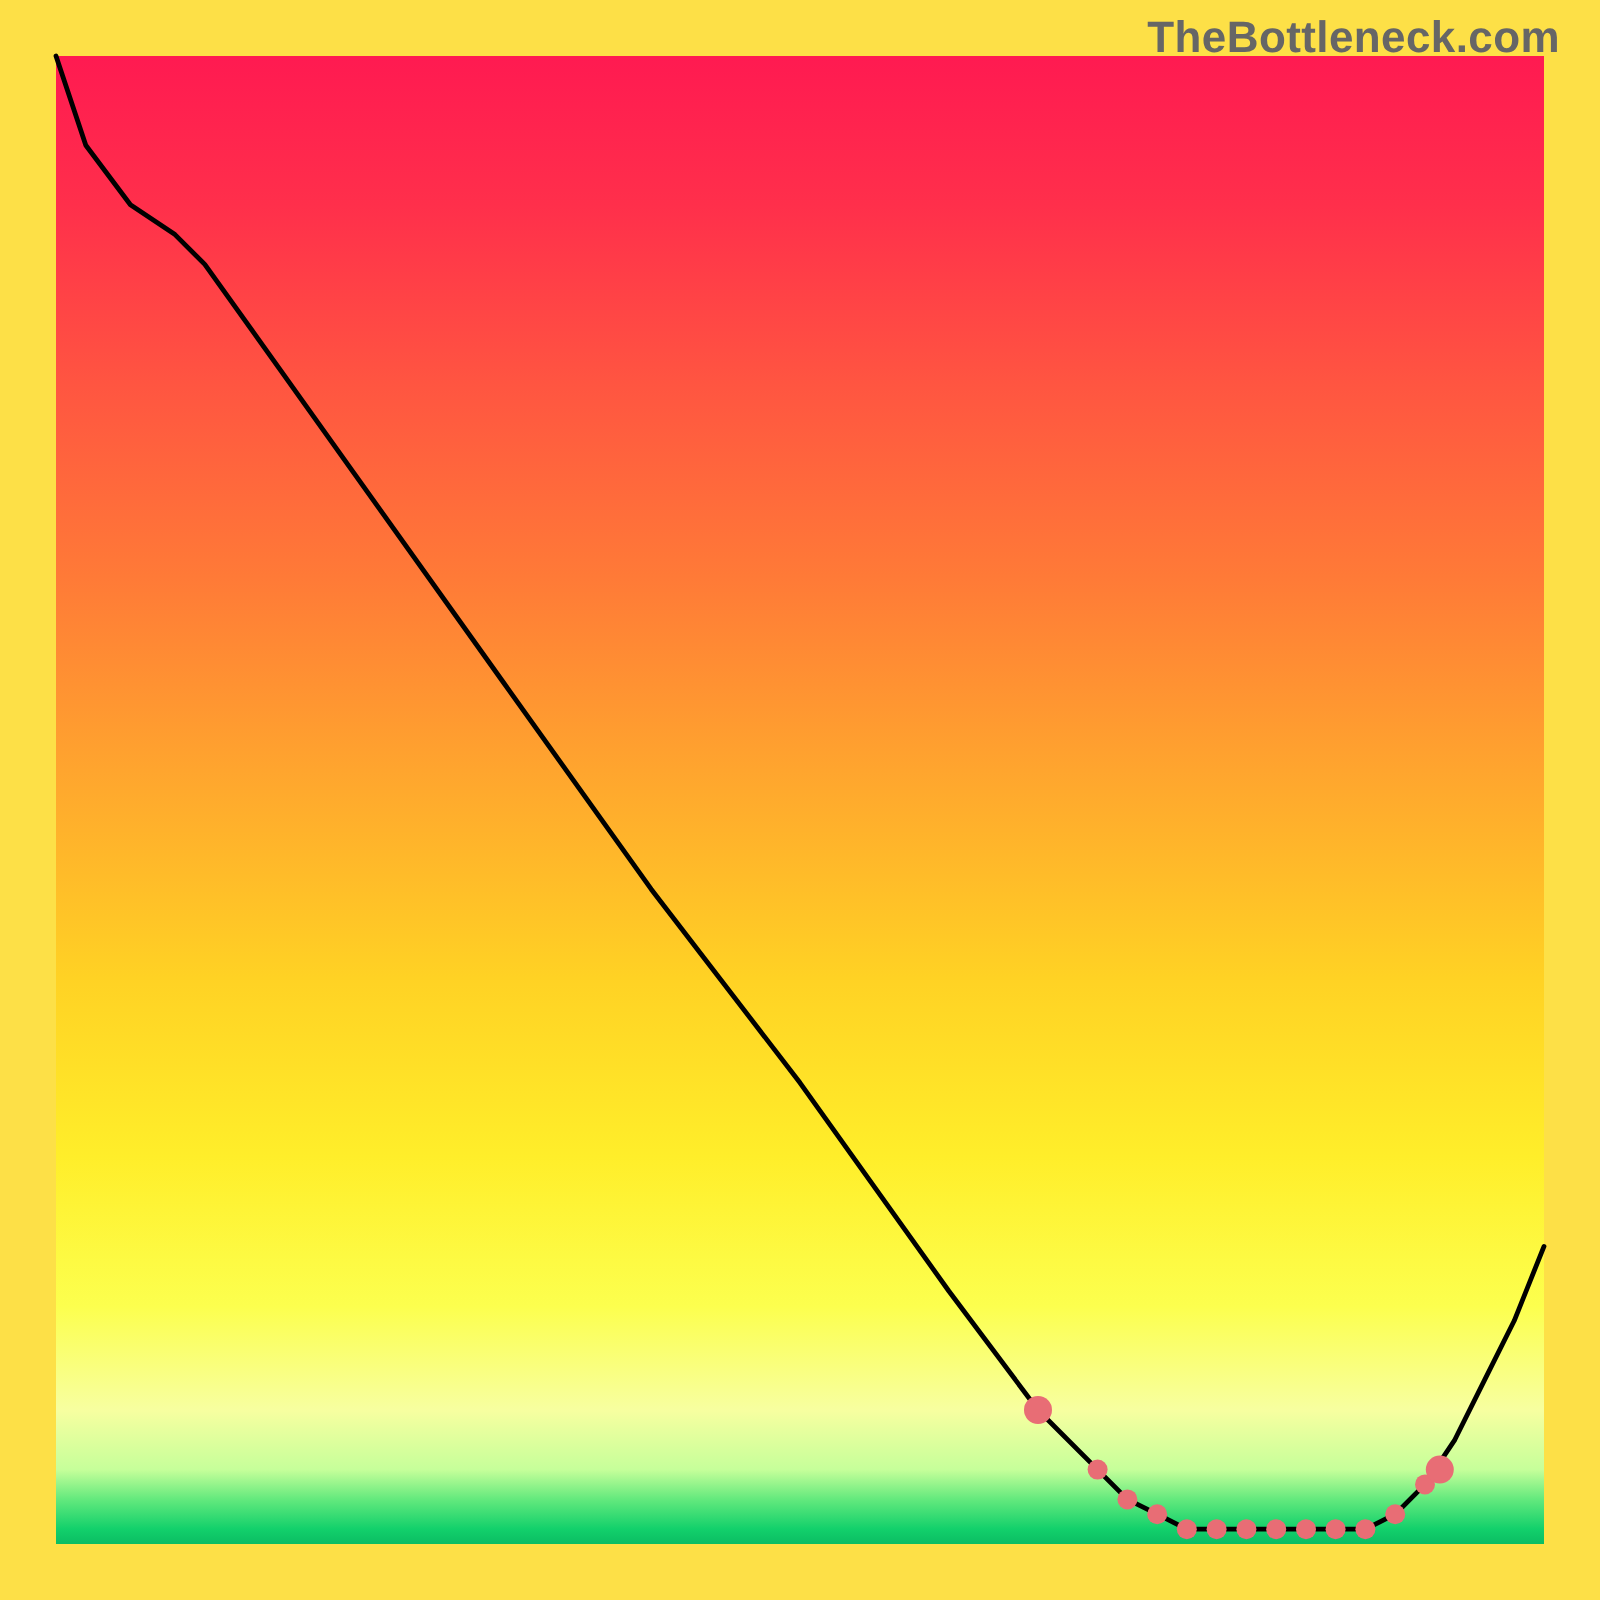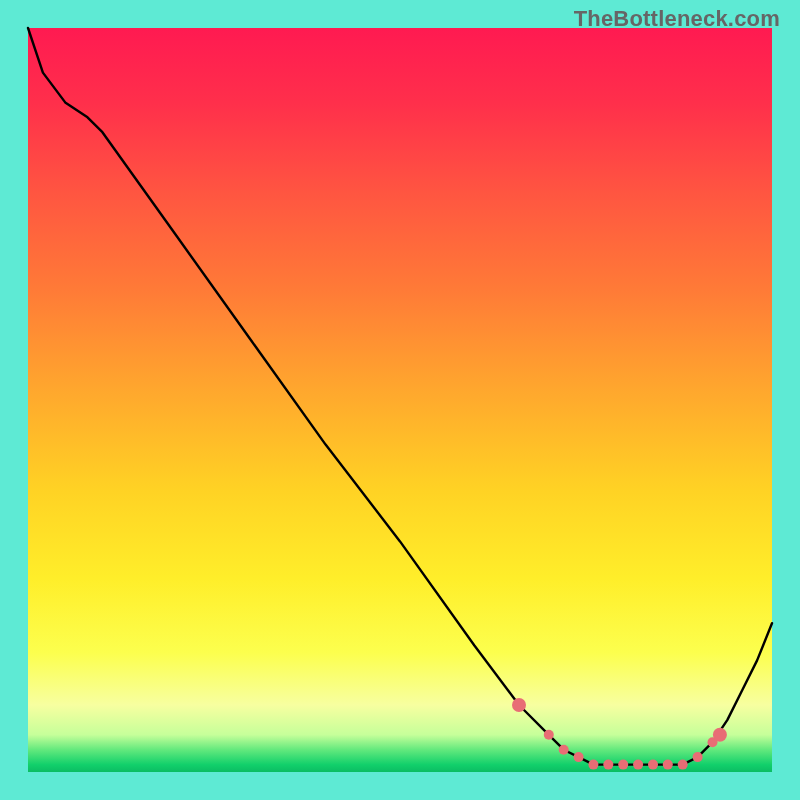--- a/index.html
+++ b/index.html
@@ -8,21 +8,21 @@
     background: #000;
     width: 800px;
     height: 800px;
     overflow: hidden;
     font-family: Arial, Helvetica, sans-serif;
   }
   .frame {
     position: relative;
     width: 800px;
     height: 800px;
-    background: #5eead4;
+    background: #fde047;
   }
   .plot-area {
     position: absolute;
     left: 28px;
     top: 28px;
     width: 744px;
     height: 744px;
     
     background: linear-gradient(to bottom,
       #ff1a51 0%,

